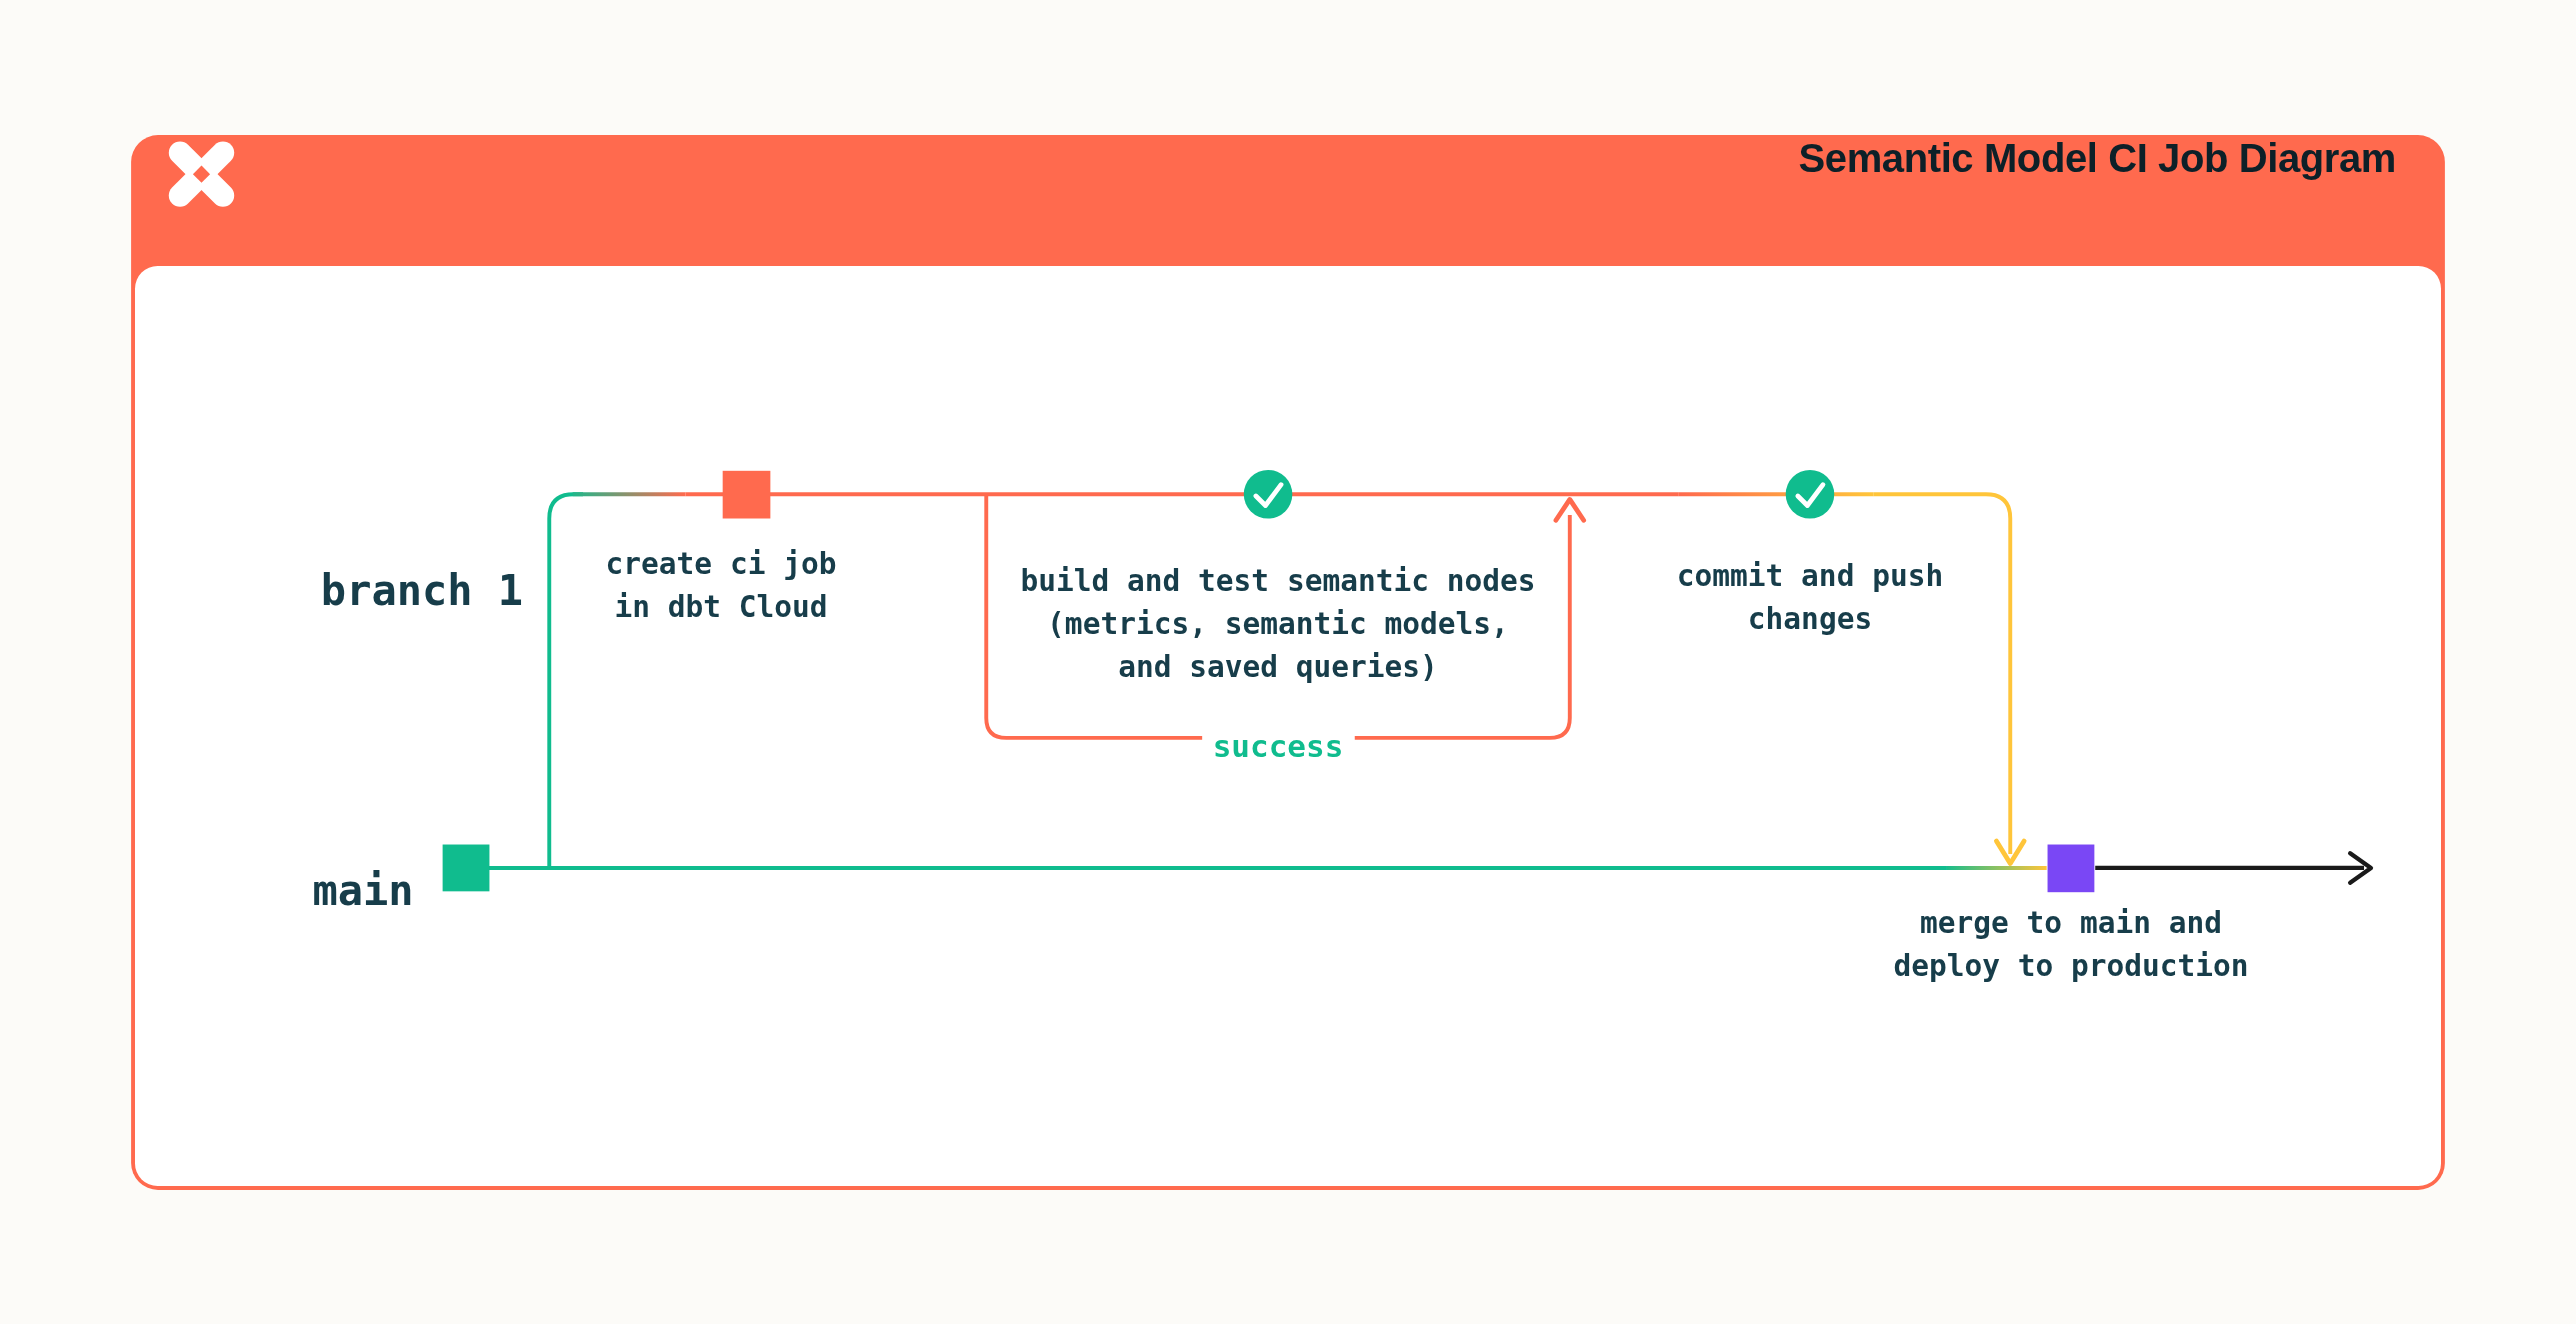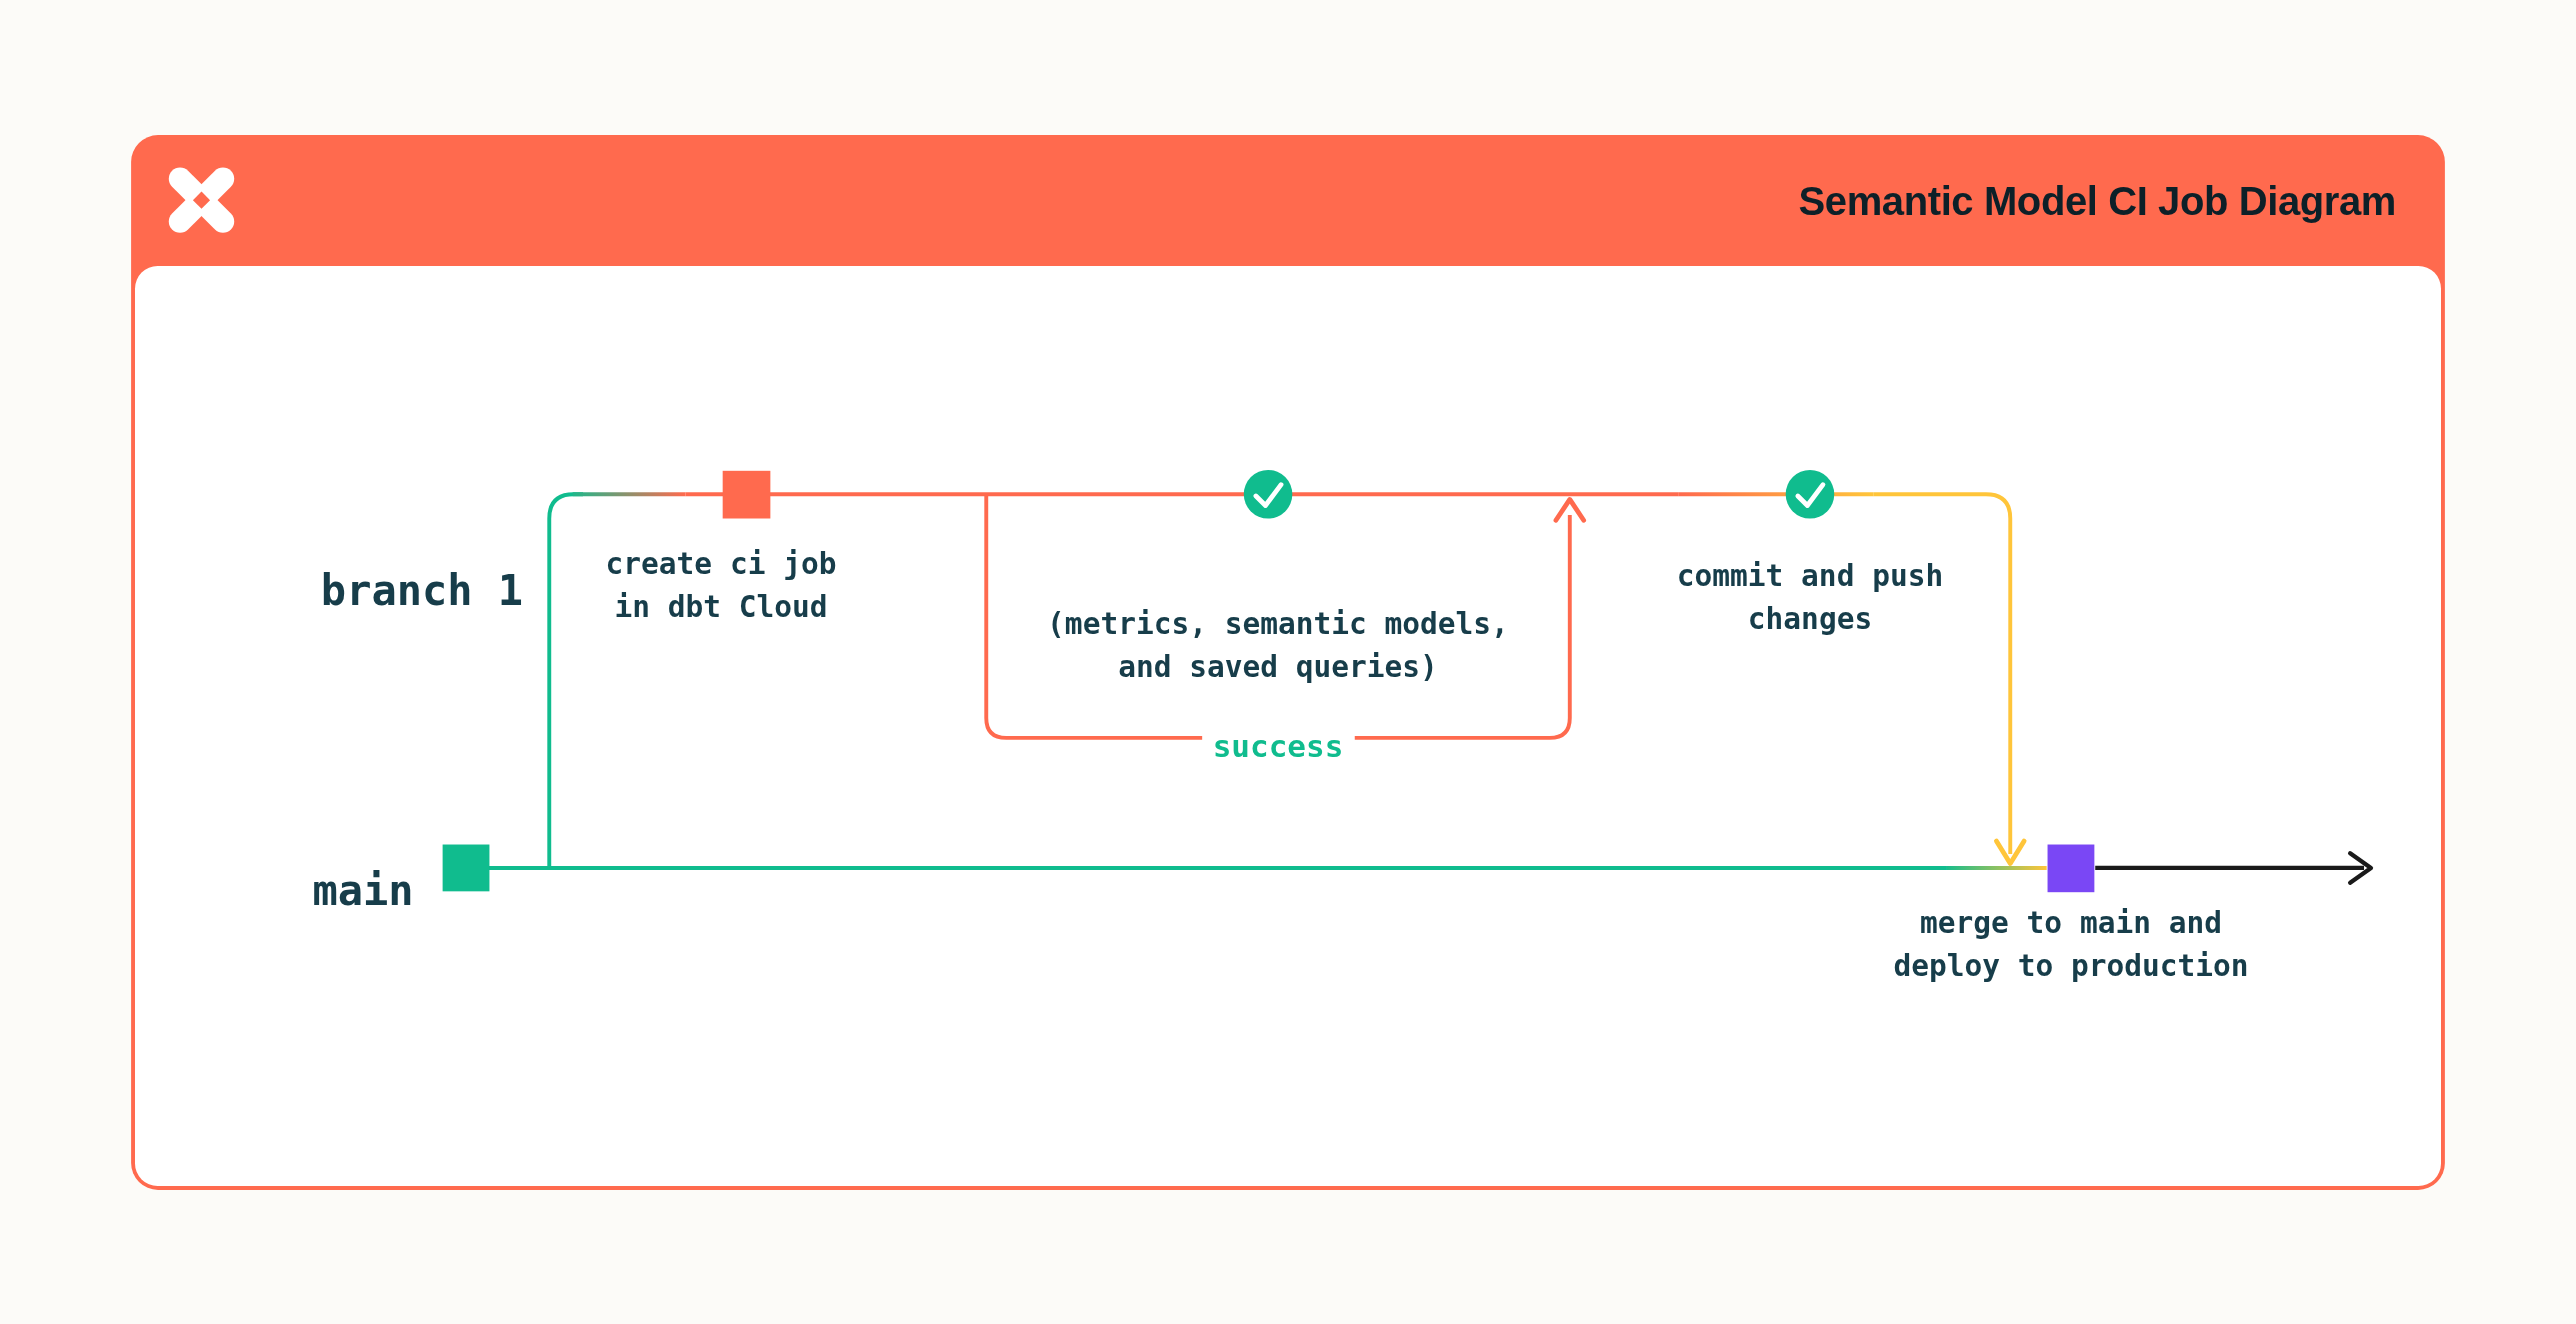--- a/index.html
+++ b/index.html
@@ -11,21 +11,21 @@
   body{background:var(--bg);font-family:"DejaVu Sans Mono",monospace;overflow:hidden;position:relative;}
 
   .card{
     position:absolute;left:132px;top:136px;width:2312px;height:1053px;
     background:var(--coral);border-radius:26px;
     box-shadow:0 0 0 0.9px var(--coral);
     overflow:hidden;
   }
   .card-header{
     position:absolute;left:0;top:0;width:100%;height:130px;
-    display:flex;align-items:center;justify-content:space-between;
+    display:flex;align-items:flex-start;justify-content:space-between;
     padding:0 48px 0 33px;
   }
   .card-body{
     position:absolute;left:2.6px;top:130px;right:2.6px;bottom:2.6px;
     background:var(--white);border-radius:22.6px;
   }
   .title{
     font-family:"Liberation Sans",sans-serif;font-weight:700;font-size:40px;
     color:var(--title);letter-spacing:-0.4px;
   }
@@ -122,20 +122,20 @@
     <circle class="fill-green" cx="2087" cy="570" r="28"></circle>
     <path d="M 2073,572 L 2084,583 L 2102,559" fill="none" stroke="#ffffff" stroke-width="5.5" stroke-linecap="round" stroke-linejoin="round"></path>
   </g>
 </svg>
 
 <div class="lbl ref-label" style="left:422px;top:570px;">branch 1</div>
 <div class="lbl ref-label" style="left:363px;top:870px;">main</div>
 
 <div class="lbl node-text" style="left:721px;top:586px;"><span>create ci job</span><br><span>in dbt Cloud</span></div>
 
-<div class="lbl node-text" style="left:1278px;top:624px;"><br><span>(metrics, semantic models,</span><br><span>and saved queries)</span></div>
+<div class="lbl node-text" style="left:1278px;top:624px;"><span>build and test semantic nodes</span><br><span>(metrics, semantic models,</span><br><span>and saved queries)</span></div>
 
 <div class="lbl node-text" style="left:1810px;top:598px;"><span>commit and push</span><br><span>changes</span></div>
 
 <div class="lbl node-text" style="left:2071px;top:945px;"><span>merge to main and</span><br><span>deploy to production</span></div>
 
 <div class="lbl success-label" style="left:1278px;top:746px;">success</div>
 
 
 </body></html>

